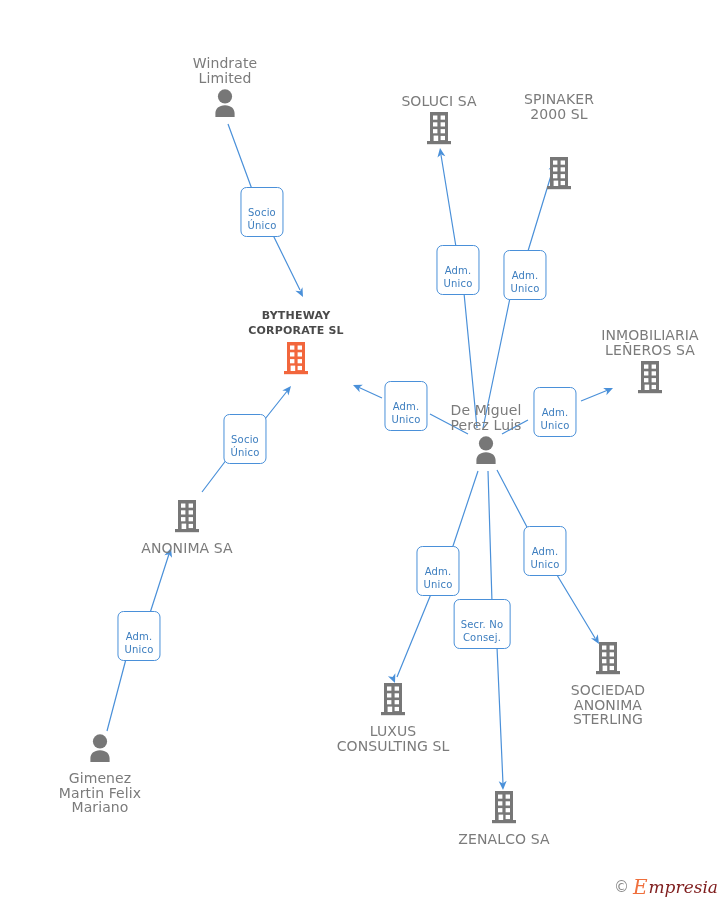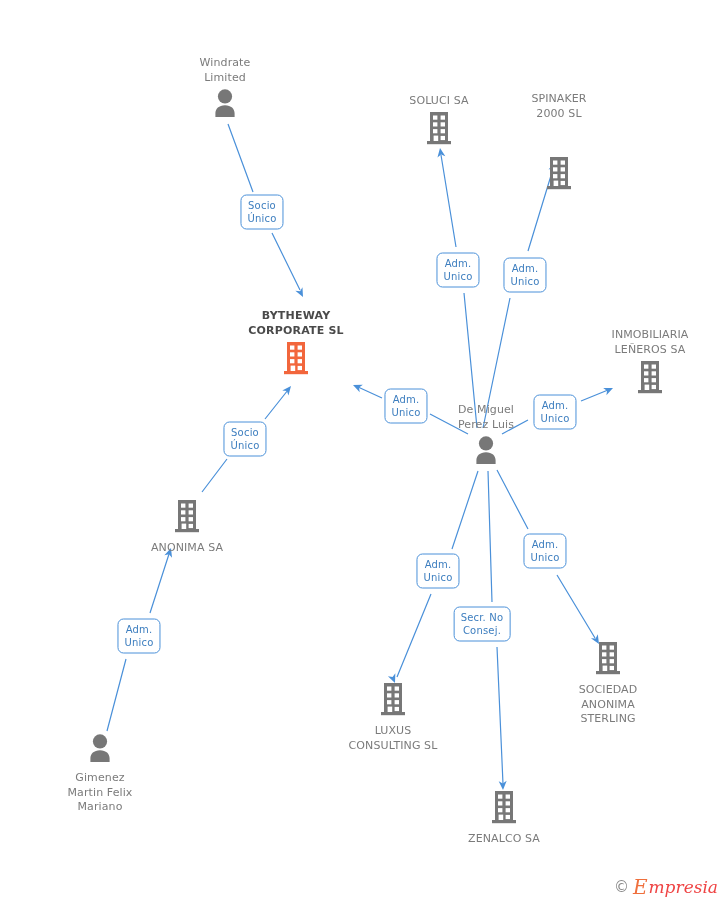--- a/index.html
+++ b/index.html
@@ -31,21 +31,21 @@
   .node {
     position: absolute;
     display: flex;
     flex-direction: column;
     align-items: center;
     width: 160px;
     margin-left: -80px;
     text-align: center;
   }
   .node-label {
-    font-size: 11px;
+    font-size: 14px;
     line-height: 14.5px;
     color: #7b7b7b;
     letter-spacing: 0.1px;
     white-space: pre-line;
   }
   .node-label.focal {
     color: #4a4a4a;
     font-weight: bold;
     font-size: 11px;
     letter-spacing: 0.2px;
@@ -57,21 +57,21 @@
   .node.label-below .node-label { margin-top: 4px; }
 
   .edge-label {
     position: absolute;
     border: 1.4px solid #4a90d9;
     border-radius: 6px;
     background: #ffffff;
     color: #3d7ebf;
     font-size: 10px;
     line-height: 13px;
-    padding: 3px 6px 4px 6px;
+    padding: 18px 6px 4px 6px;
     text-align: center;
     white-space: pre-line;
     box-sizing: border-box;
     transform: translate(-50%, -50%);
     letter-spacing: 0.2px;
   }
   #watermark {
     position: absolute;
     right: 10px;
     bottom: 8px;
@@ -87,21 +87,21 @@
     font-family: "DejaVu Serif", "Liberation Serif", serif;
     font-style: italic;
     font-size: 20px;
     color: #ef6f3c;
     line-height: 1;
   }
   .wm-rest {
     font-family: "DejaVu Serif", "Liberation Serif", serif;
     font-style: italic;
     font-size: 17px;
-    color: #ef4444;
+    color: #7f1d1d;
     line-height: 1;
     margin-left: -3px;
   }
 </style>
 </head>
 <body>
 
 <div id="graph-canvas">
 
   <svg id="edges-layer" viewBox="0 0 728 905" xmlns="http://www.w3.org/2000/svg">

